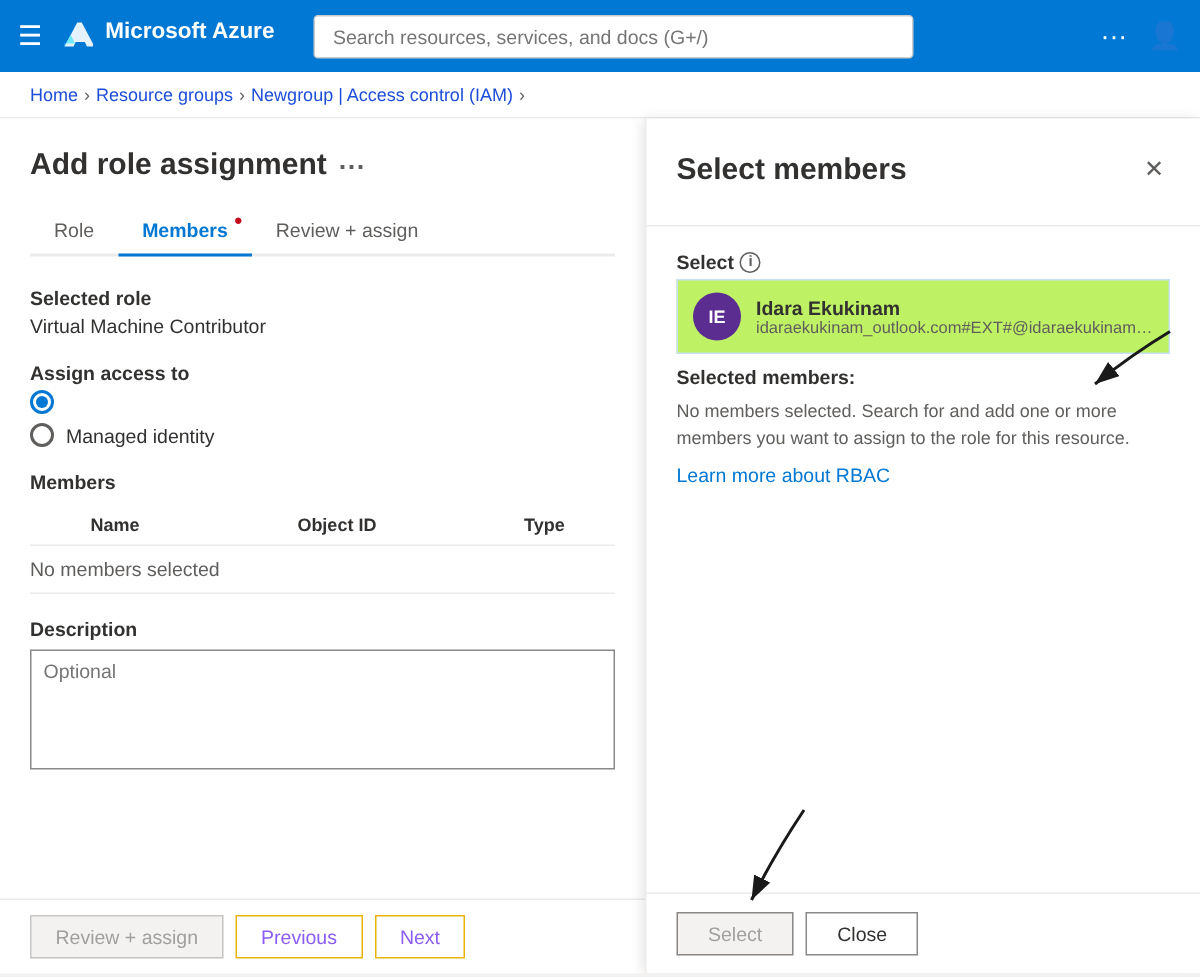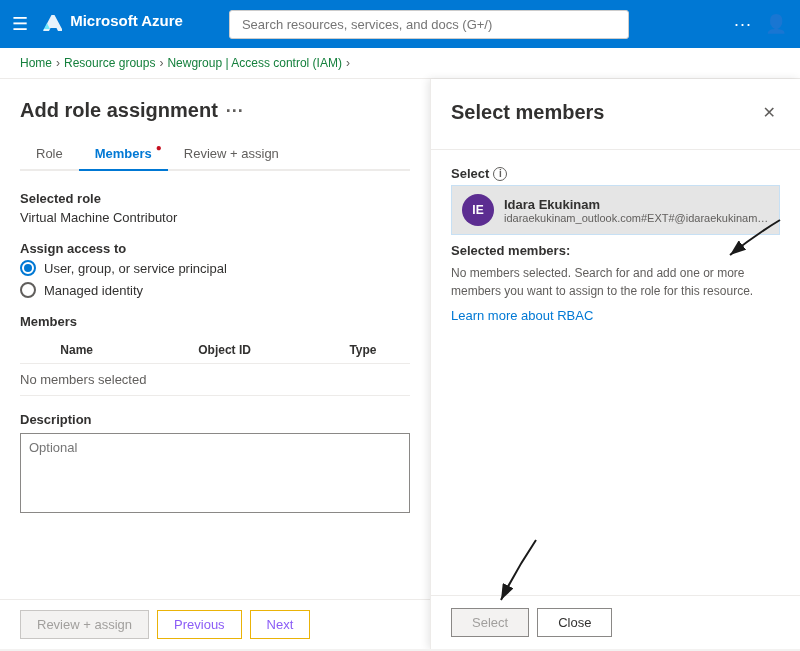--- a/index.html
+++ b/index.html
@@ -29,21 +29,21 @@
       font-size: 15px;
       font-weight: 600;
       color: white;
     }
     .azure-icon {
       width: 24px;
       height: 24px;
     }
     .topbar-search {
       flex: 1;
-      margin: 0 36px;
+      margin: 0 16px;
       max-width: 400px;
     }
     .topbar-search input {
       width: 100%;
       padding: 6px 12px;
       border: 1px solid #ccc;
       border-radius: 3px;
       font-size: 13px;
       background: white;
       color: #323130;
@@ -65,21 +65,21 @@
       padding: 8px 20px;
       font-size: 12px;
       color: #605e5c;
       display: flex;
       align-items: center;
       gap: 4px;
       background: white;
       border-bottom: 1px solid #edebe9;
     }
     .breadcrumb a {
-      color: #15803d;
+      color: #1d4ed8;
       text-decoration: none;
     }
     .breadcrumb-sep { color: #605e5c; }
 
     
     .main-container {
       display: flex;
       height: calc(651px - 48px - 33px);
       position: relative;
     }
@@ -329,21 +329,21 @@
       margin-bottom: 12px;
       color: #a19f9d;
     }
 
     
     .member-result {
       display: flex;
       align-items: center;
       gap: 10px;
       padding: 8px 10px;
-      background: #e5e5e5;
+      background: #bef264;
       border: 1px solid #c7e0f4;
       cursor: pointer;
       margin-bottom: 8px;
     }
     .member-avatar {
       width: 32px;
       height: 32px;
       border-radius: 50%;
       background: #5c2d91;
       color: white;
@@ -461,21 +461,20 @@
 
     
     <div class="section-label">Selected role</div>
     <div class="section-value">Virtual Machine Contributor</div>
 
     
     <div class="section-label">Assign access to</div>
     <div class="radio-group">
       <div class="radio-item">
         <div class="radio-circle checked"></div>
-        <span>User, group, or service principal</span>
       </div>
       <div class="radio-item">
         <div class="radio-circle unchecked"></div>
         <span>Managed identity</span>
       </div>
     </div>
 
     
     <div class="members-label">Members</div>
 

